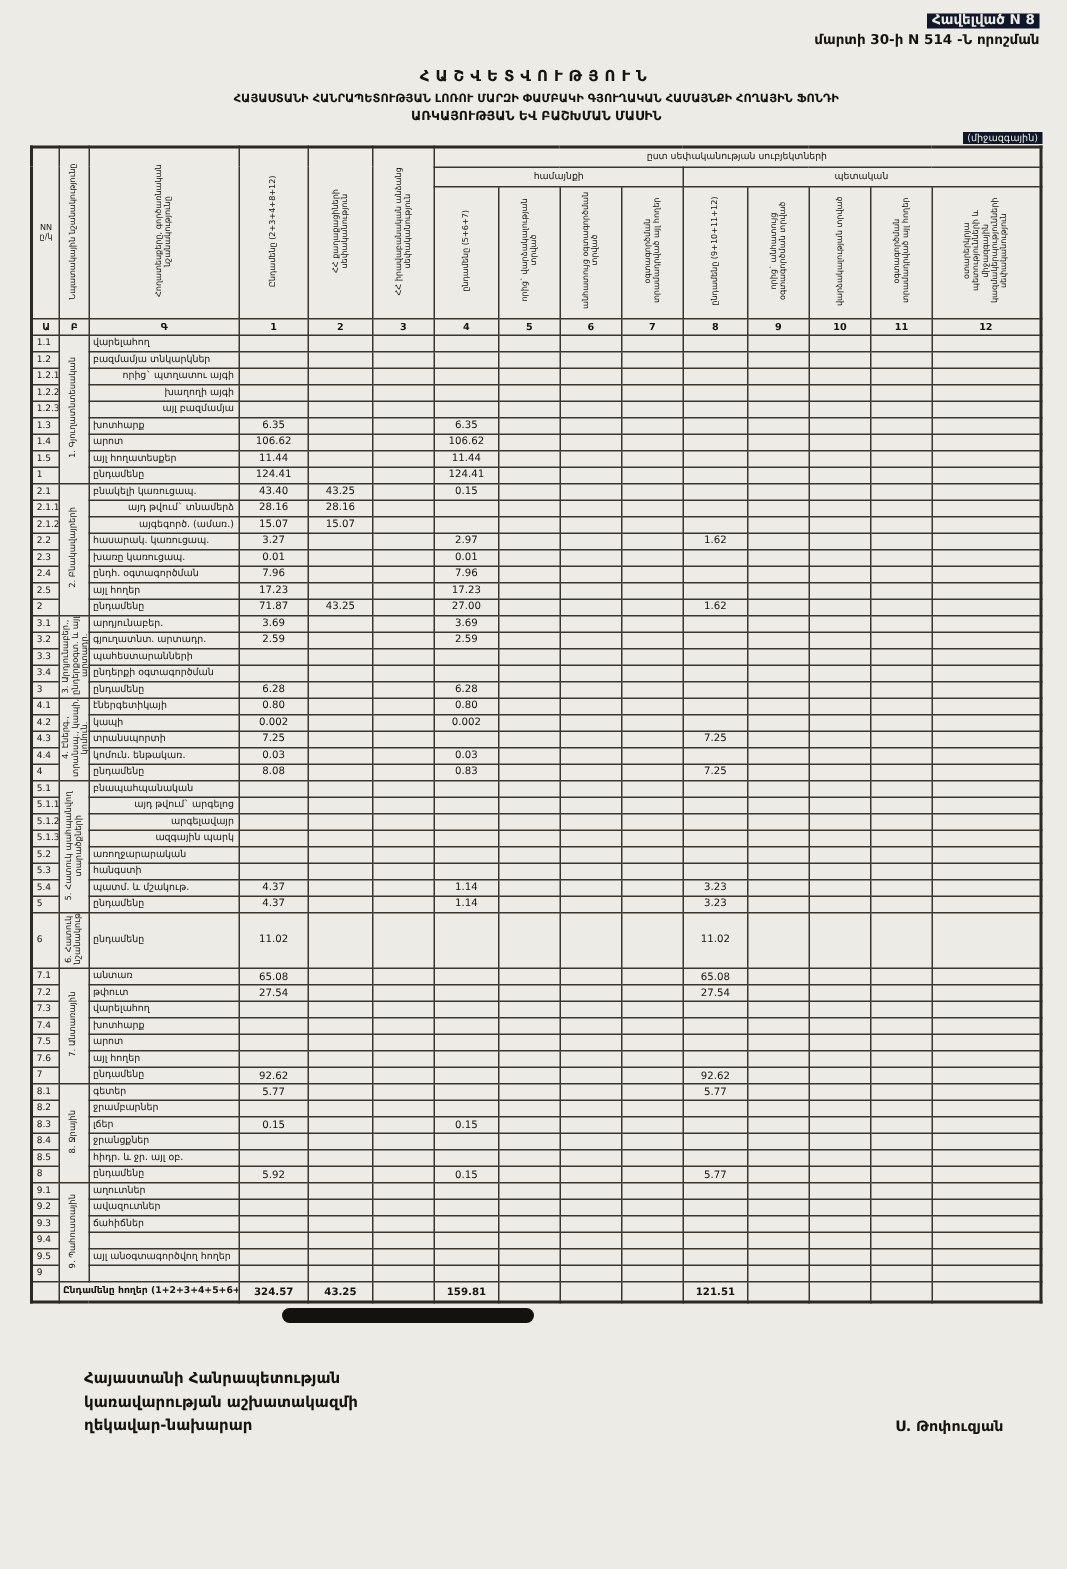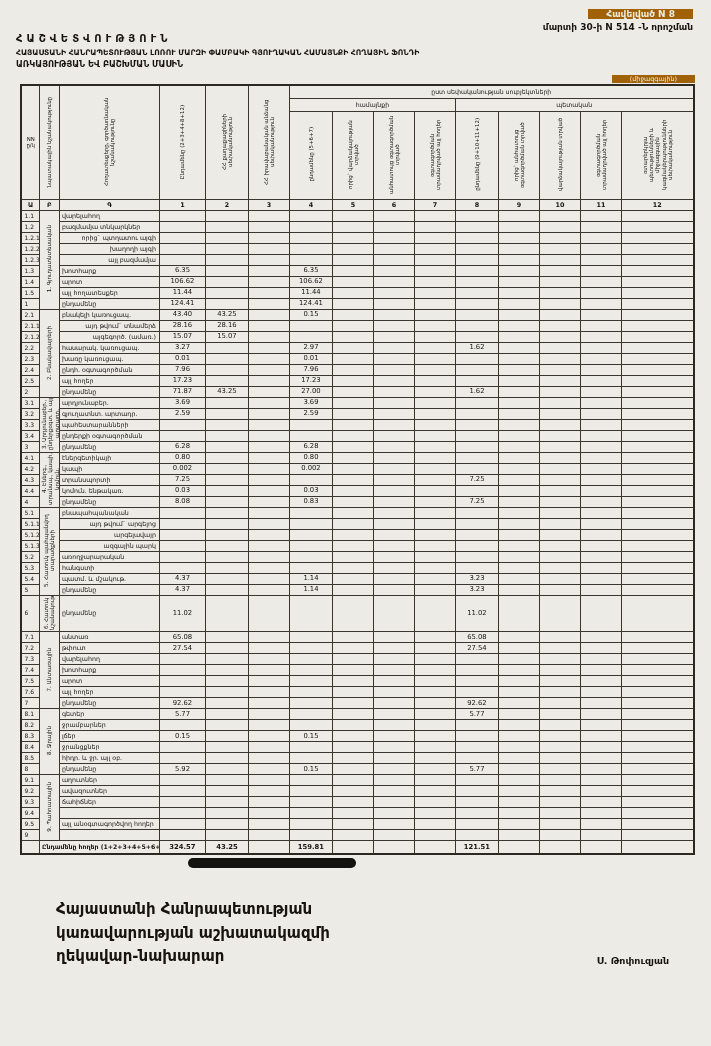--- a/index.html
+++ b/index.html
@@ -6,23 +6,23 @@
   html,body { margin:0; padding:0; }
   body {
     width:711px; min-height:1046px;
     background:#ecebe6;
     font-family:"DejaVu Sans", sans-serif;
     color:#17140f;
   }
   .page { width:711px; min-height:1046px; padding:8px 12px 10px 16px; position:relative; }
 
   .appendix { text-align:right; font-size:9px; font-weight:bold; line-height:1.4; padding-right:6px; }
-  .hl { background:#a16207; color:#eceae2; padding:0 18px; }
-
-  .titles { }
+  .hl { background:#0f172a; color:#eceae2; padding:0 3px; }
+
+  .titles { text-align:center; margin-top:13px; }
   .t1 { font-size:10px; font-weight:bold; letter-spacing:4px; }
   .t2 { font-size:7.6px; font-weight:bold; margin-top:4px; }
   .t3 { font-size:8.4px; font-weight:bold; margin-top:2px; }
   .t4 { font-size:7.8px; margin-top:3px; }
 
   .units { text-align:right; font-size:6.4px; margin:6px 4px 1px 0; }
 
   table { border-collapse:collapse; table-layout:fixed; width:672px; margin:0 auto; }
   th, td { border:1px solid #3a352d; padding:0 1px; overflow:hidden; }
   table { border:2px solid #2c2822; }
@@ -50,21 +50,21 @@
   td.lab { text-align:left; white-space:nowrap; padding-left:2px; }
   td.lab.ind { text-align:right; padding-right:3px; }
   td.num { text-align:center; font-size:6.8px; white-space:nowrap; }
   tr.tall td { height:36px; }
   tr.grand td { font-weight:bold; height:14px;margin-top:40px; }
   tr.grand td.lab { font-size:6.2px; }
 
   .blob { width:168px; height:10px; background:#14120f; border-radius:5px; margin:3px 0 0 172px; }
 
   .footer { display:flex; justify-content:space-between; align-items:flex-end; margin:30px 30px 0 40px; }
-  .footer-left { font-size:15px; font-weight:bold; line-height:1.55; }
+  .footer-left { font-size:10px; font-weight:bold; line-height:1.55; }
   .footer-right { font-size:9.5px; font-weight:bold; padding-bottom:2px; }
 </style>
 </head>
 <body>
 
 <div class="page">
 
   <div class="appendix">
     <div><span class="hl">Հավելված N 8</span></div>
     <div>մարտի 30-ի N 514 -Ն որոշման</div>

